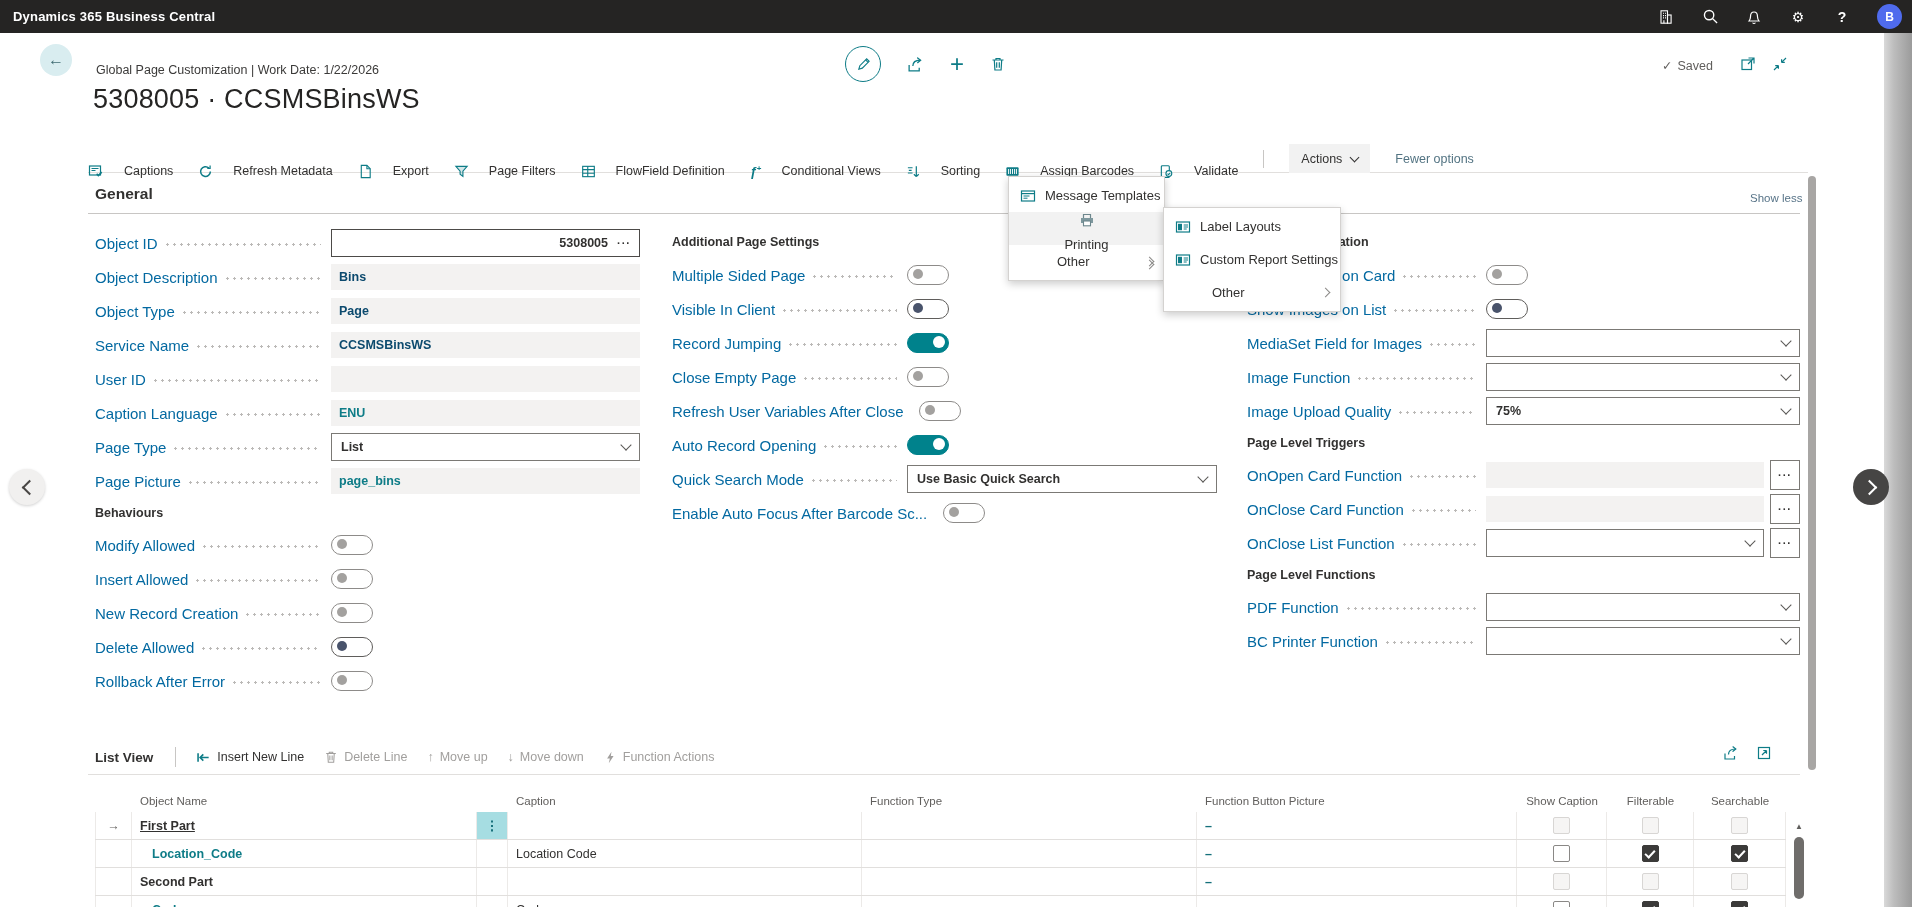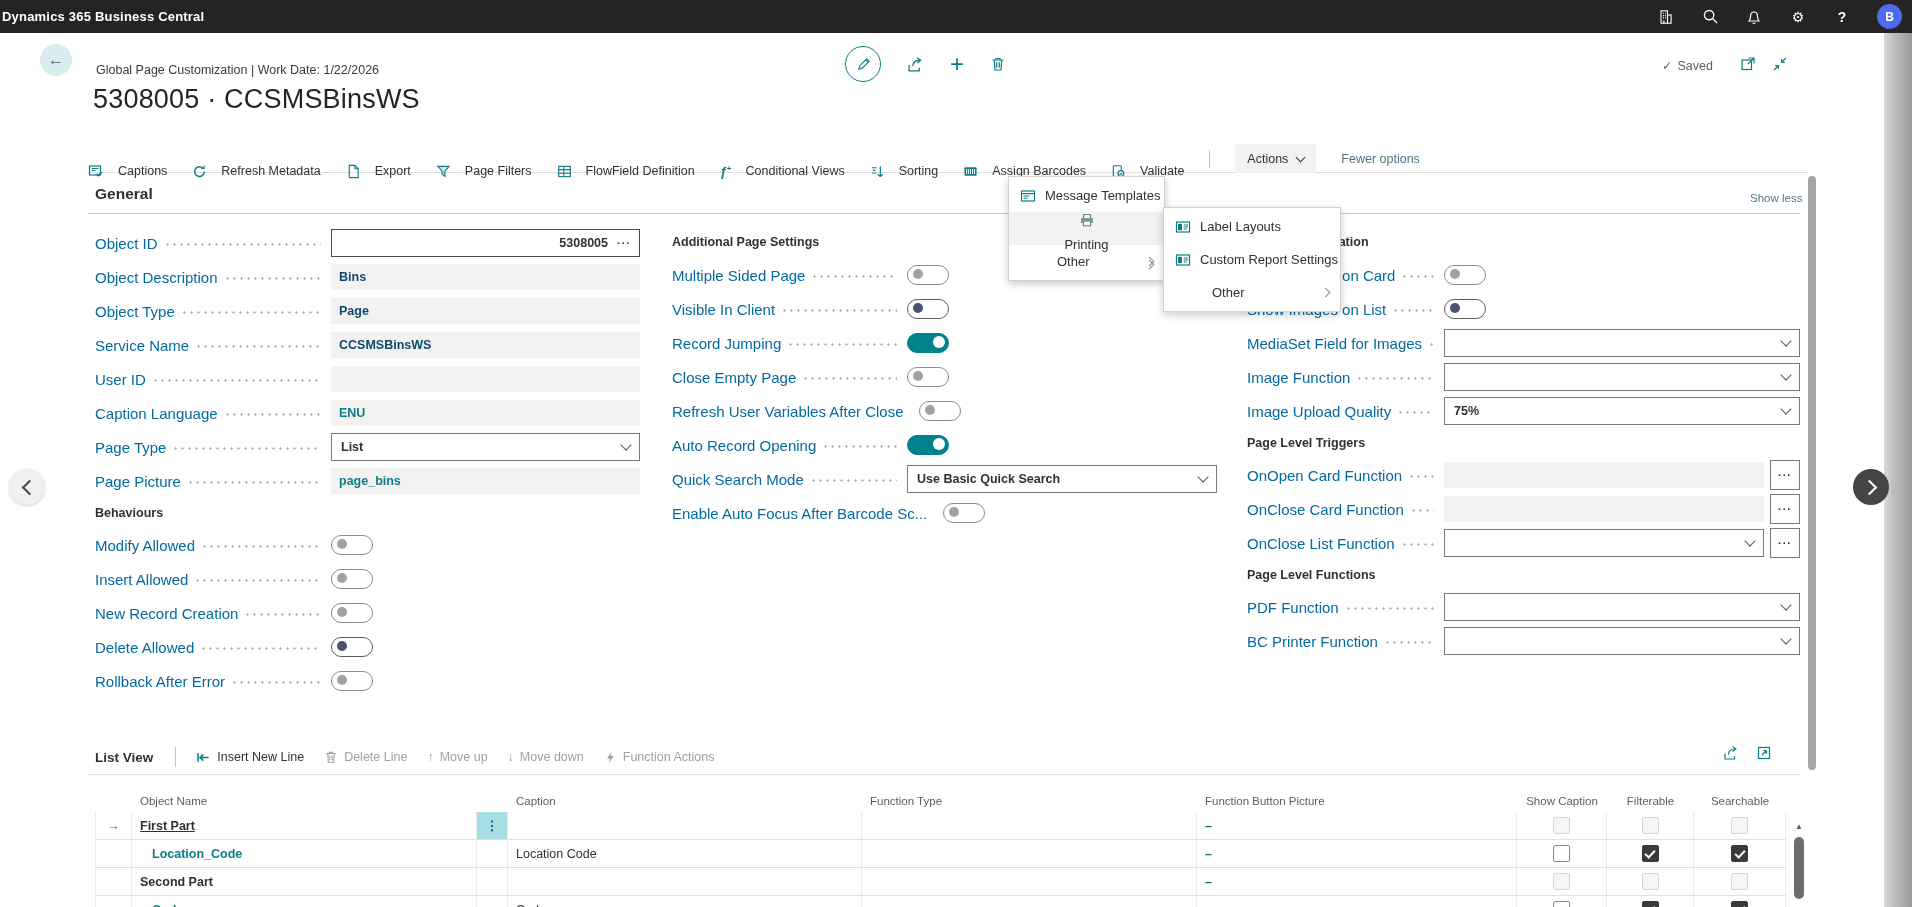--- a/index.html
+++ b/index.html
@@ -1,42 +1,42 @@
 <!DOCTYPE html>
 <html><head>
 <meta charset="utf-8">
 <style>
   html,body{margin:0;padding:0;}
   body{font-family:"Liberation Sans",sans-serif;-webkit-font-smoothing:antialiased;}
   .screen{position:relative;width:1912px;height:907px;background:#fff;overflow:hidden;}
 
   
   .topbar{position:absolute;left:0;top:0;width:1912px;height:33px;background:#252423;display:flex;align-items:center;color:#fff;z-index:30;}
-  .tb-title{font-size:13px;font-weight:700;padding-left:2px;letter-spacing:.2px;}
+  .tb-title{font-size:13px;font-weight:700;padding-left:13px;letter-spacing:.2px;}
   .tb-right{margin-left:auto;display:flex;align-items:center;gap:26px;padding-right:10px;}
   .tb-ic{width:18px;height:18px;display:flex;align-items:center;justify-content:center;color:#fff;font-size:14px;}
   .avatar{width:25px;height:25px;border-radius:50%;background:#4f6bed;color:#fff;font-size:12px;font-weight:700;display:flex;align-items:center;justify-content:center;}
 
   
   .rail{position:absolute;left:1884px;top:33px;width:28px;height:874px;background:linear-gradient(90deg,#d9d9d9 0%,#bdbdbd 35%,#9b9b9b 100%);z-index:5;}
 
   
   .backbtn{position:absolute;left:40px;top:44px;width:32px;height:32px;border-radius:50%;background:#d9edf0;color:#3f6b72;font-size:16px;display:flex;align-items:center;justify-content:center;z-index:2;}
   .breadcrumb{position:absolute;left:96px;top:63px;font-size:12.5px;color:#3b3a39;}
   .center-actions{position:absolute;left:845px;top:46px;display:flex;align-items:center;gap:26px;z-index:2;}
   .circ-btn{width:34px;height:34px;border-radius:50%;border:1px solid #0e7c87;display:flex;align-items:center;justify-content:center;}
   .hicon{display:flex;align-items:center;justify-content:center;color:#0e7c87;}
   .plus-glyph{font-size:24px;font-weight:300;color:#0e7c87;line-height:1;}
   .saved{position:absolute;left:1662px;top:58px;display:flex;align-items:center;gap:5px;font-size:12.5px;color:#605e5c;}
   .hdr-mini{position:absolute;left:1740px;top:56px;display:flex;gap:16px;align-items:center;}
   .page-title{position:absolute;left:93px;top:84px;font-size:27px;font-weight:400;color:#252423;letter-spacing:.2px;}
 
   
   .abar{position:absolute;left:88px;top:144px;height:29px;display:flex;align-items:center;gap:25px;z-index:3;}
-  .aitem{display:flex;align-items:center;gap:14px;font-size:12.5px;color:#323130;white-space:nowrap;margin-top:25px;}
+  .aitem{display:flex;align-items:center;gap:20px;font-size:12.5px;color:#323130;white-space:nowrap;margin-top:25px;}
   .aitem .ic{display:flex;color:#0e7c87;}
   .adiv{width:1px;height:18px;background:#c8c6c4;}
   .achip{background:#f2f2f2;height:29px;display:flex;align-items:center;gap:9px;padding:0 12px;font-size:12.5px;color:#323130;}
   .chev-dn{width:6px;height:6px;border-right:1.3px solid #323130;border-bottom:1.3px solid #323130;transform:rotate(45deg);margin-top:-3px;}
   .fewer{font-size:12.5px;color:#527382;}
   .abar-line{position:absolute;left:88px;top:172px;width:1720px;height:1px;background:#e1dfdd;}
 
   
   .sec-title{position:absolute;left:95px;top:185px;font-size:15.5px;font-weight:700;color:#323130;}
   .show-less{position:absolute;left:1750px;top:192px;font-size:11.5px;color:#587488;}
@@ -44,21 +44,21 @@
 
   
   .col{position:absolute;top:226px;}
   .col-l{left:95px;width:545px;}
   .col-m{left:672px;width:545px;}
   .col-r{left:1247px;width:553px;}
   .row{display:flex;align-items:center;height:34px;}
   .lbl{font-size:15px;color:#0369a1;white-space:nowrap;flex:none;}
   .dots{flex:1;height:3px;margin:2px 10px 0 6px;background-image:radial-gradient(circle,#bbb9b7 1px,transparent 1.3px);background-size:7px 3px;background-repeat:repeat-x;background-position:0 0;}
   .ctrl{flex:none;display:flex;align-items:center;}
-  .w309{width:309px;} .w310{width:310px;} .w314{width:356px;}
+  .w309{width:309px;} .w310{width:310px;} .w314{width:314px;}
   .subhead{font-size:12.5px;font-weight:700;color:#323130;height:30px;display:flex;align-items:center;}
   .gbox{background:#f3f2f1;height:26px;flex:1;display:flex;align-items:center;padding:0 8px;font-size:12.5px;font-weight:600;color:#0c4a6e;}
   .gbox.teal{color:#0e7c87;}
   .winput{border:1px solid #4c4a48;background:#fff;height:26px;flex:1;display:flex;align-items:center;justify-content:flex-end;gap:9px;padding:0 8px;font-size:12.5px;font-weight:600;color:#323130;}
   .winput .mini-assist{color:#323130;font-weight:700;letter-spacing:1px;font-size:11px;}
   .wsel{border:1px solid #7b7975;background:#fff;height:26px;flex:1;display:flex;align-items:center;justify-content:space-between;padding:0 9px;font-size:12.5px;font-weight:600;color:#323130;}
   .chev{width:7px;height:7px;border-right:1.2px solid #5a5856;border-bottom:1.2px solid #5a5856;transform:rotate(45deg);margin-top:-4px;flex:none;}
   .assist{border:1px solid #7b7975;background:#fff;width:28px;height:28px;margin-left:6px;flex:none;display:flex;align-items:center;justify-content:center;font-size:11px;font-weight:700;letter-spacing:1px;color:#323130;}
   .tg{width:40px;height:18px;border:1px solid #8d8b89;border-radius:10px;position:relative;background:#fff;flex:none;}
   .tg i{position:absolute;width:10px;height:10px;border-radius:50%;background:#a3a19f;left:5px;top:3px;}

